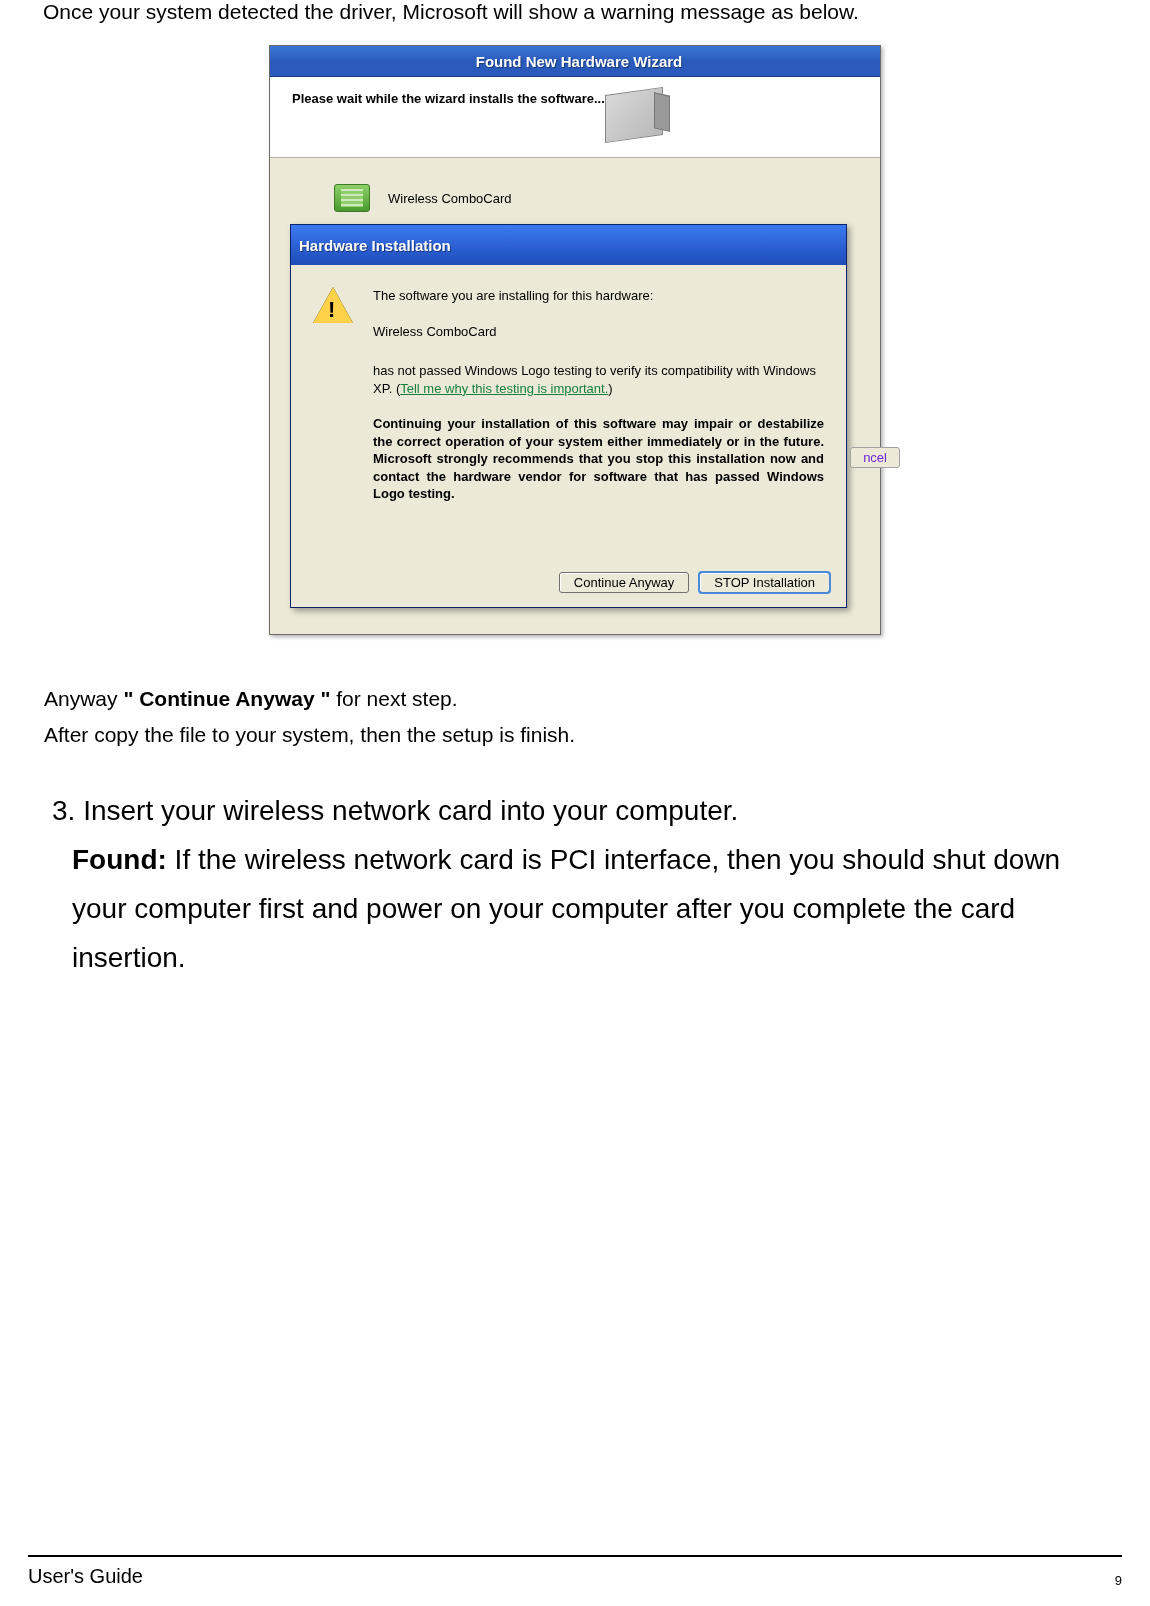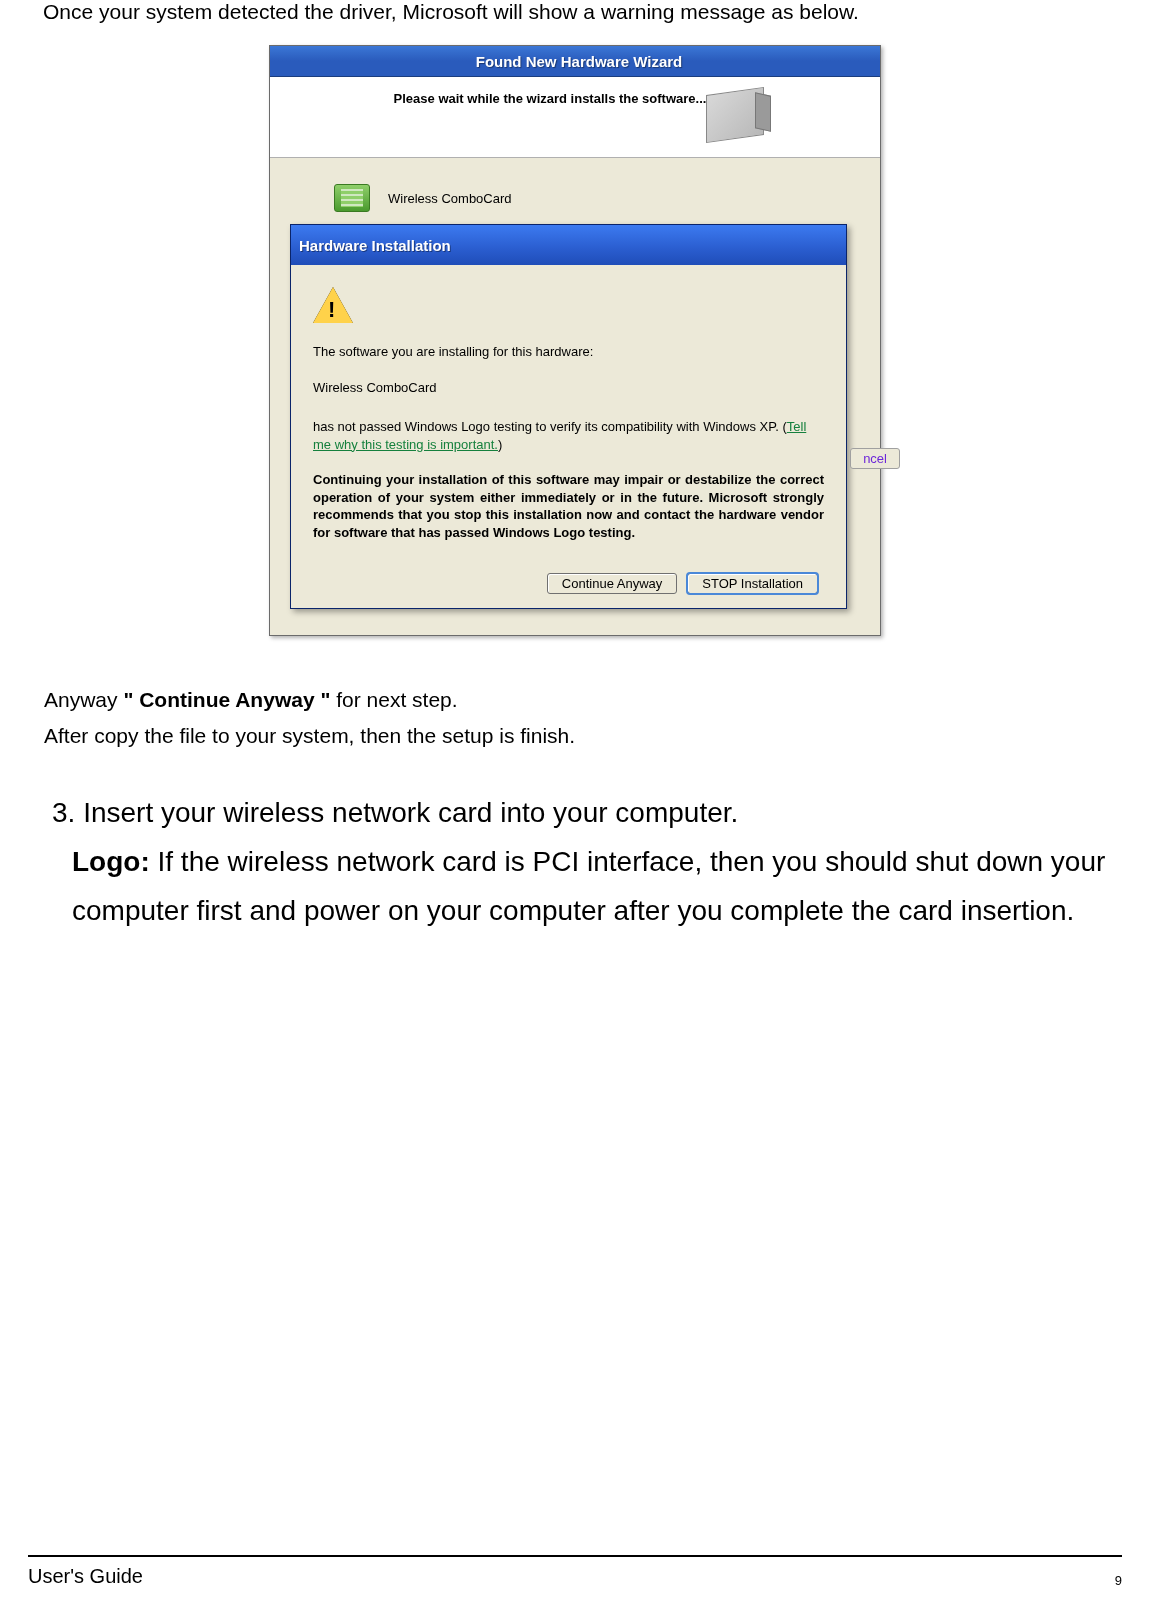--- a/index.html
+++ b/index.html
@@ -46,21 +46,21 @@
     font-weight: bold;
     color: #fff;
     text-shadow: 1px 1px 1px rgba(0,0,0,.4);
     justify-content: center;
   }
   .wizard-header {
     background: #fff;
     border-bottom: 1px solid #b0b0b0;
     padding: 14px 14px 18px 22px;
     display: flex;
-    justify-content: center;
+    justify-content: flex-start;
     align-items: flex-start;
   }
   .wizard-header-text {
     font-family: Tahoma, sans-serif;
     font-size: 13px;
     font-weight: bold;
   }
   .wizard-header-icon {
     width: 56px;
     height: 46px;
@@ -121,21 +121,21 @@
     font-size:15px;
     display:flex;align-items:center;
     padding-left:8px;
     text-shadow:1px 1px rgba(0,0,0,.4);
   }
   .dlg-body {
     padding: 22px 22px 14px 22px;
     font-family: Tahoma, sans-serif;
     font-size: 13px;
   }
-  .dlg-row1 { display:flex; gap:20px;flex-direction:column; }
+  .dlg-row1 { display:flex; gap:20px; }
   .warn-icon {
     width:40px;height:36px;
     flex:none;
     position:relative;
   }
   .warn-tri {
     width:0;height:0;
     border-left:20px solid transparent;
     border-right:20px solid transparent;
     border-bottom:36px solid #ffd24a;
@@ -151,21 +151,22 @@
     color:#000;
   }
   .dlg-text p { margin: 0 0 18px 0; line-height:1.35; }
   .dlg-text .dev { margin-bottom: 22px; }
   .link { color:#15803d; text-decoration: underline; }
   .bold-block { font-weight:bold; text-align:justify; margin-bottom: 26px; line-height:1.4;}
   .dlg-buttons {
     display:flex;
     justify-content:flex-end;
     gap:10px;
-    padding: 0 28px 14px 0;
+    padding: 0 16px 14px 0;
+    margin-top: 37px;
   }
   .xp-btn {
     font-family: Tahoma, sans-serif;
     font-size:13px;
     padding: 2px 14px;
     background:#ece9d8;
     border:1px solid #707070;
     border-radius:3px;
     box-shadow: inset 1px 1px 0 #fff;
   }
@@ -273,21 +274,21 @@
   <div class="instr">
     <div>
       <span>Anyway </span><span class="bold">" Continue Anyway "</span><span> for next step.</span>
     </div>
     <div>After copy the file to your system, then the setup is finish.</div>
   </div>
 
   <div class="step3">
     <div>3. Insert your wireless network card into your computer.</div>
     <div class="noteline">
-      <span class="bold">Logo:</span><span> If the wireless network card is PCI interface, then you should shut down your computer first and power on your computer after you complete the card insertion.</span>
+      <span class="bold">Found:</span><span> If the wireless network card is PCI interface, then you should shut down your computer first and power on your computer after you complete the card insertion.</span>
     </div>
   </div>
 
   <div class="footer">
     <span>User's Guide</span>
     <span class="pg">9</span>
   </div>
 
 </div>
 

